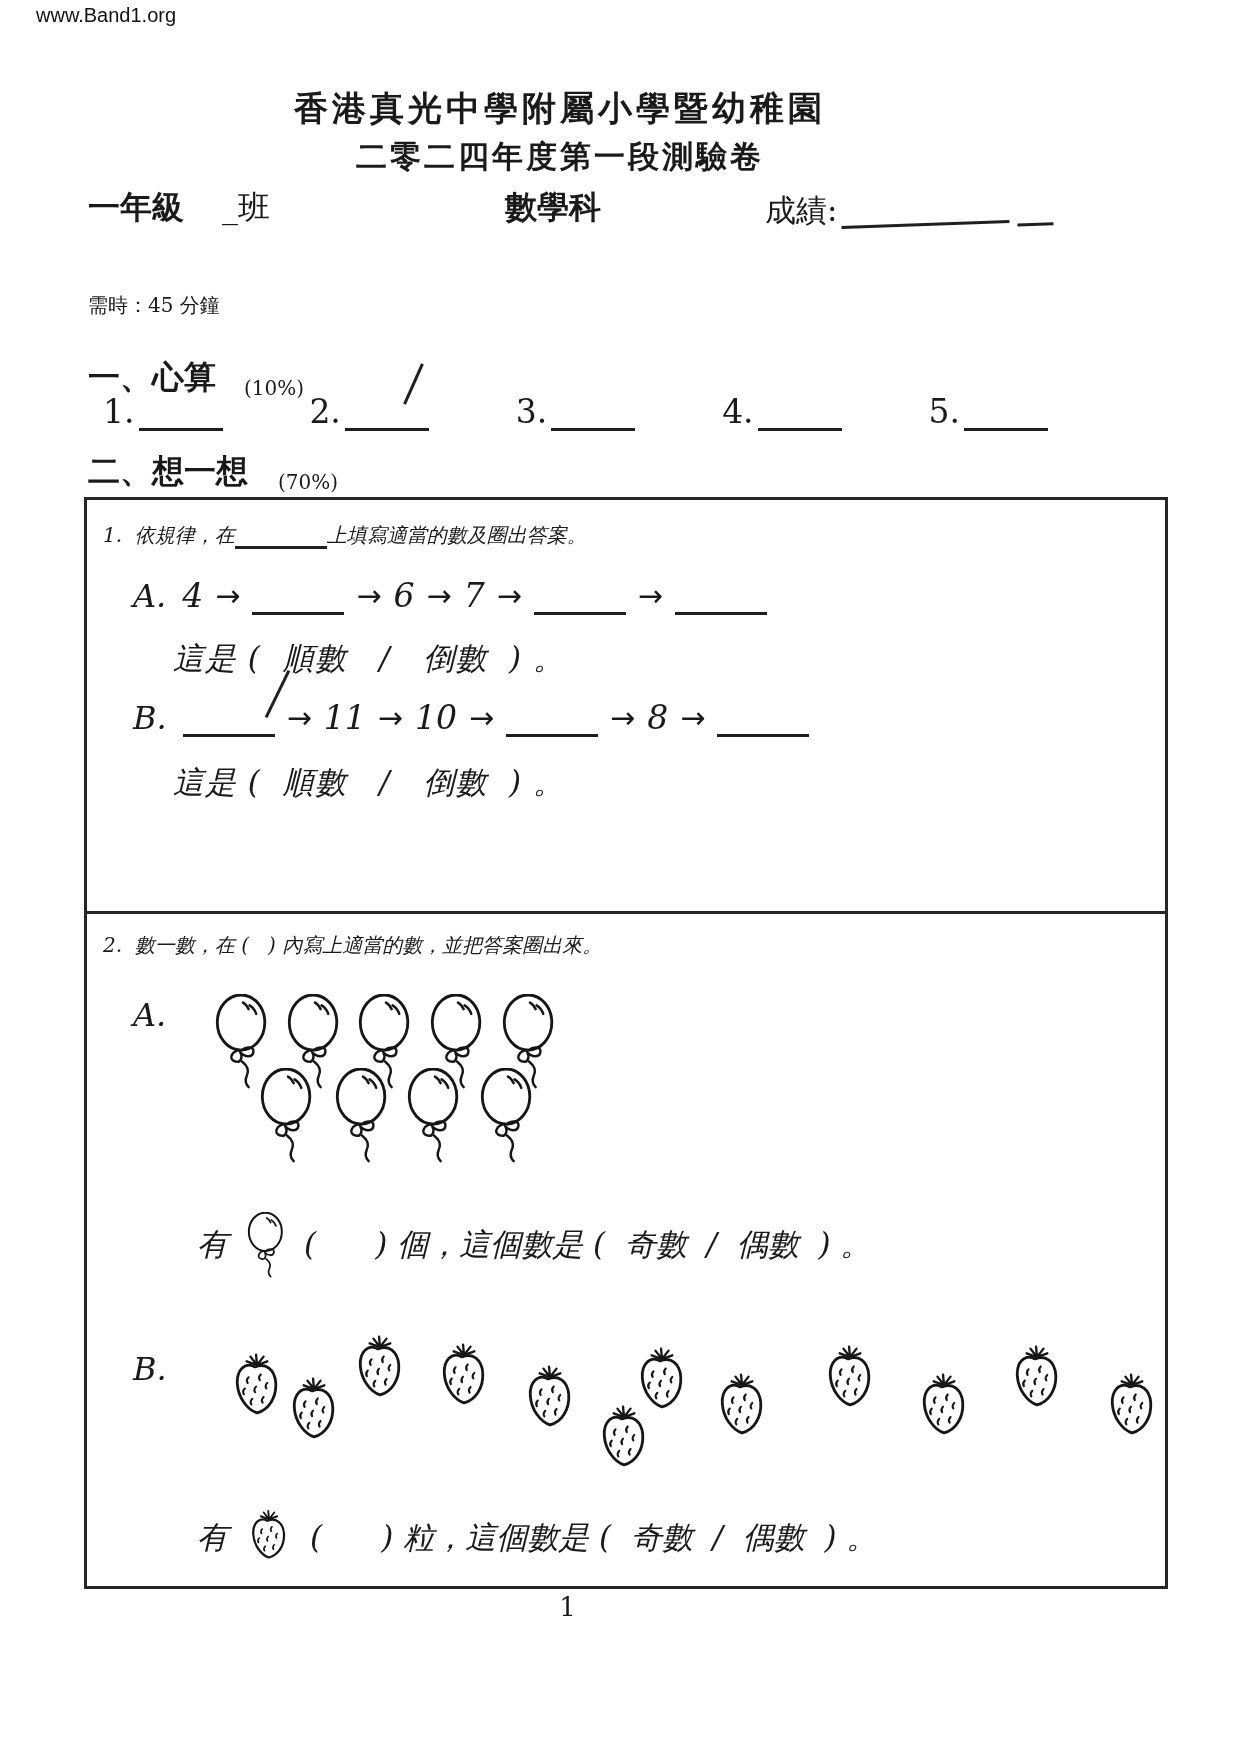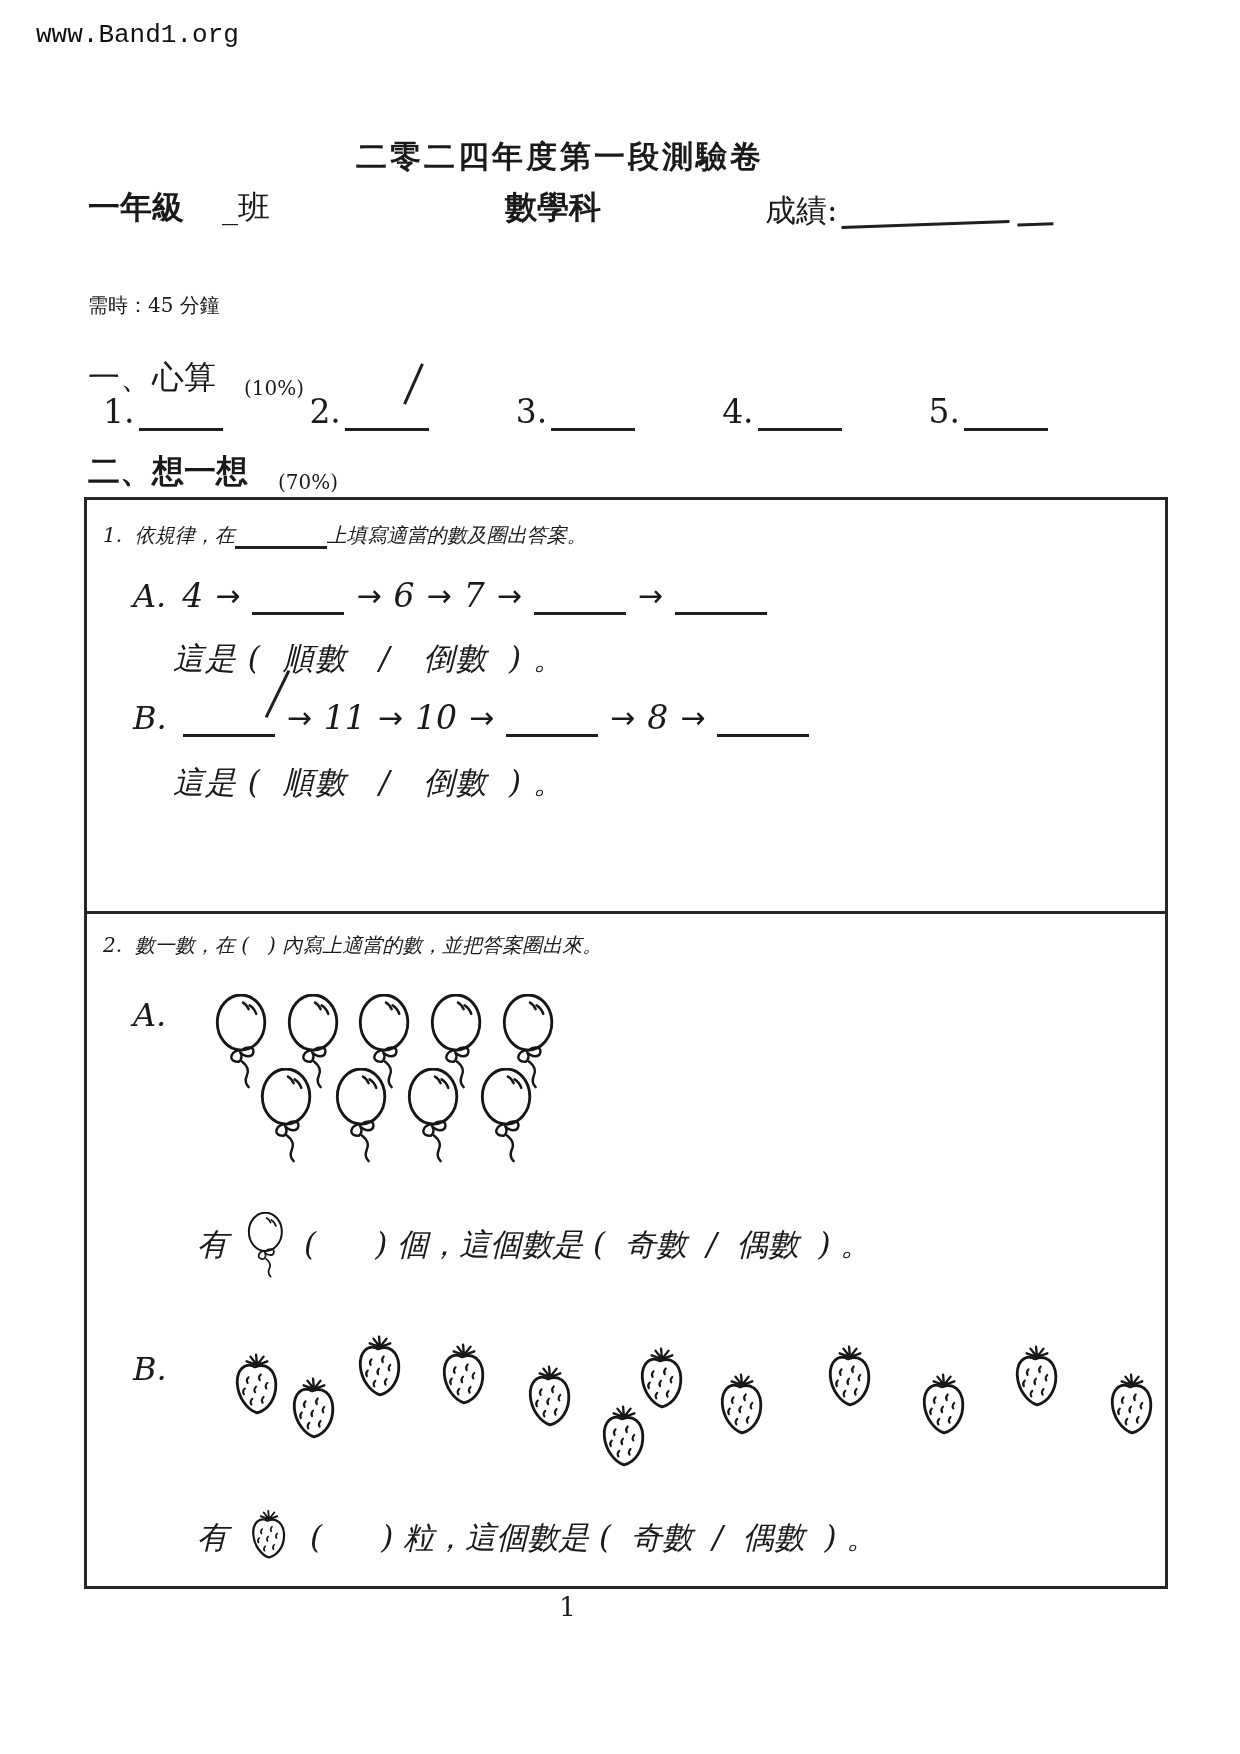--- a/index.html
+++ b/index.html
@@ -2,21 +2,21 @@
 <html><head>
 <meta charset="utf-8">
 <style>
   html,body{margin:0;padding:0;background:#e8e8e8;}
   .page{
     position:relative;width:1240px;height:1754px;margin:0 auto;
     background:#ffffff;color:#1a1a1a;overflow:hidden;
     font-family:"DejaVu Serif","Liberation Serif",serif;
   }
   .abs{position:absolute;}
-  .watermark{left:36px;top:20px;font-size:26px;font-family:Liberation Mono, monospace;color:#111;}
+  .watermark{left:36px;top:4px;font-size:20px;font-family:Liberation Sans, sans-serif;color:#111;}
   .school-title{left:0;top:86px;width:1120px;text-align:center;font-size:34px;letter-spacing:4px;font-weight:bold;}
   .exam-title{left:0;top:136px;width:1120px;text-align:center;font-size:31px;letter-spacing:3px;font-weight:bold;}
   .t31{font-size:20px;}
   .t32{font-size:32px;}
   .blank{display:inline-block;border-bottom:3px solid #1f1f1f;height:30px;vertical-align:-6px;}
   .row{display:flex;align-items:flex-end;}
   .seq{display:flex;align-items:flex-end;font-size:32px;}
   .seq .lbl{margin-right:16px;}
   .seq .arrow{font-family:"DejaVu Sans","Liberation Sans",sans-serif;font-size:30px;margin:0 12px 2px 12px;}
   .seq .num{font-size:33px;}
@@ -53,38 +53,39 @@
       <path d="M30 15 l-7 -9 M30 15 l-1 -11 M30 15 l7 -9 M30 15 l-11 -4 M30 15 l11 -4" stroke-width="2.5"></path>
       <path d="M21 28 q-3 3 -1 6 M34 25 q-3 3 -1 6 M17 40 q-3 3 -1 6 M29 38 q-3 3 -1 6 M41 34 q-3 3 -1 6 M25 51 q-3 3 -1 6 M37 49 q-3 3 -1 6" stroke-width="2.2"></path>
     </g>
   </defs>
 </svg>
 
 <div class="page">
 
   <div class="abs watermark">www.Band1.org</div>
 
+  <div class="abs school-title">香港真光中學附屬小學暨幼稚園</div>
   <div class="abs exam-title">二零二四年度第一段測驗卷</div>
 
   <div class="abs t32" style="left:88px;top:186px;font-weight:bold;">一年級</div>
   <div class="abs t32" style="left:222px;top:186px;font-weight:normal;">_班</div>
   <div class="abs t32" style="left:505px;top:186px;font-weight:bold;">數學科</div>
 
   <div class="abs score-line" style="left:765px;top:190px;">
     <span>成績:</span>
     <span class="u-long" style="width:168px;transform:rotate(-2deg);margin-left:4px;"></span>
     <span class="u-long" style="width:36px;margin-left:8px;transform:rotate(-2deg);"></span>
   </div>
 
 
 
   <div class="abs t31" style="left:88px;top:292px;">需時：45 分鐘</div>
 
   <div class="abs row" style="left:88px;top:356px;">
-    <span class="t32" style="font-weight:normal;text-align:center;">一、心算</span>
+    <span class="t32" style="font-weight:bold;text-align:center;">一、心算</span>
     <span class="t31" style="margin-left:28px;">(10%)</span>
   </div>
   <div class="abs pen-slash" style="left:412px;top:362px;height:44px;transform:rotate(24deg);"></div>
 
   <div class="abs mental" style="left:103px;top:392px;" id="mentalRow">
       <div class="item">
         <span>1.</span>
         <span class="blank"></span>
       </div>
       <div class="item">

